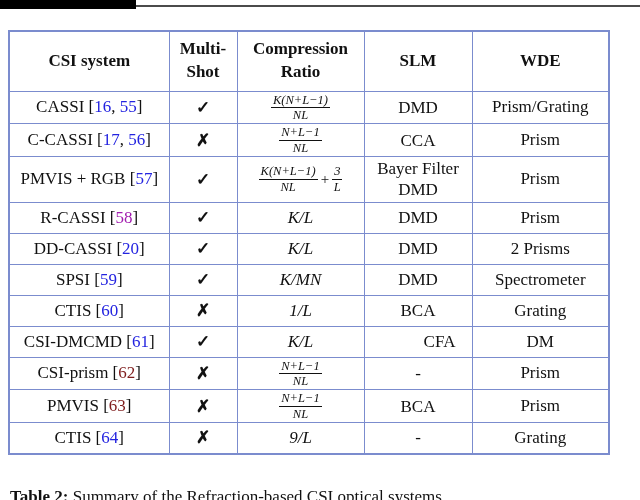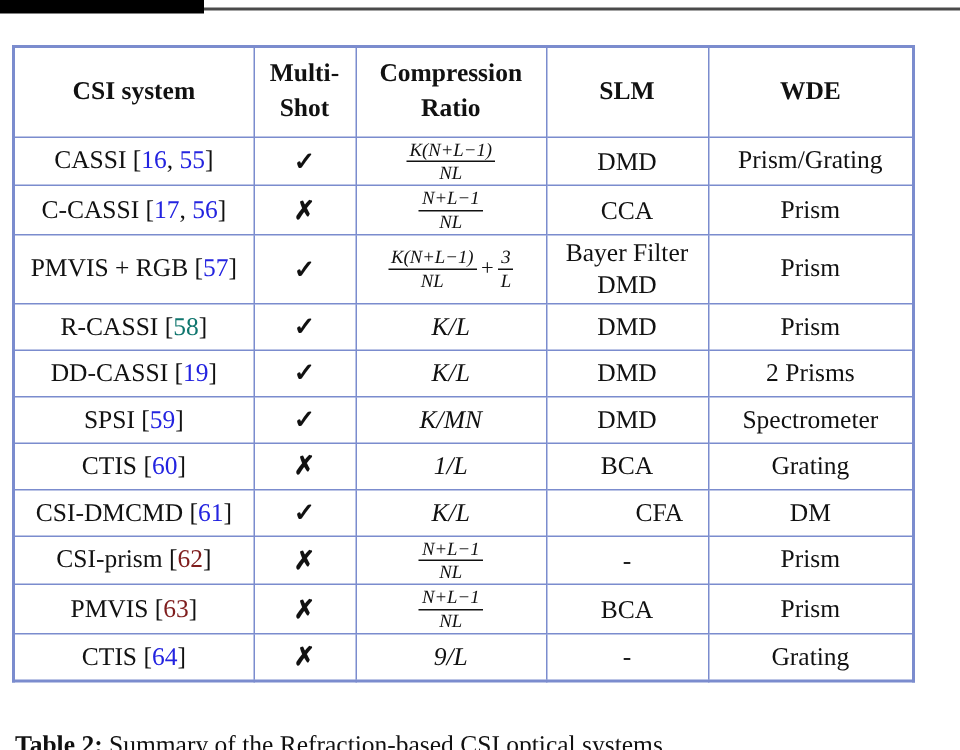--- a/index.html
+++ b/index.html
@@ -103,32 +103,32 @@
           <td style="border-color: rgb(123, 140, 206);"><span class="frac"><span class="num">K(N+L−1)</span><span class="den">NL</span></span><span class="plus">+</span><span class="frac"><span class="num">3</span><span class="den">L</span></span></td>
           <td style="border-color: rgb(123, 140, 206);">
             <div class="slm-lines">
               <div>Bayer Filter</div>
               <div>DMD</div>
             </div>
           </td>
           <td style="border-color: rgb(123, 140, 206);">Prism</td>
         </tr>
         <tr>
-          <td class="sys-cell" style="border-color: rgb(123, 140, 206);"><span>R-CASSI [</span><span class="cite" style="color: #0f766e;">58</span><span>]</span></td>
+          <td class="sys-cell" style="border-color: rgb(123, 140, 206);"><span>R-CASSI [</span><span class="cite" style="color: #a21caf;">58</span><span>]</span></td>
           <td style="border-color: rgb(123, 140, 206);"><span class="mark">✓</span></td>
           <td style="border-color: rgb(123, 140, 206);"><span class="math">K/L</span></td>
           <td style="border-color: rgb(123, 140, 206);">
             <div class="slm-lines">
               <div>DMD</div>
             </div>
           </td>
           <td style="border-color: rgb(123, 140, 206);">Prism</td>
         </tr>
         <tr>
-          <td class="sys-cell" style="border-color: rgb(123, 140, 206);"><span>DD-CASSI [</span><span class="cite" style="color: rgb(35, 35, 224);">19</span><span>]</span></td>
+          <td class="sys-cell" style="border-color: rgb(123, 140, 206);"><span>DD-CASSI [</span><span class="cite" style="color: rgb(35, 35, 224);">20</span><span>]</span></td>
           <td style="border-color: rgb(123, 140, 206);"><span class="mark">✓</span></td>
           <td style="border-color: rgb(123, 140, 206);"><span class="math">K/L</span></td>
           <td style="border-color: rgb(123, 140, 206);">
             <div class="slm-lines">
               <div>DMD</div>
             </div>
           </td>
           <td style="border-color: rgb(123, 140, 206);">2 Prisms</td>
         </tr>
         <tr>

